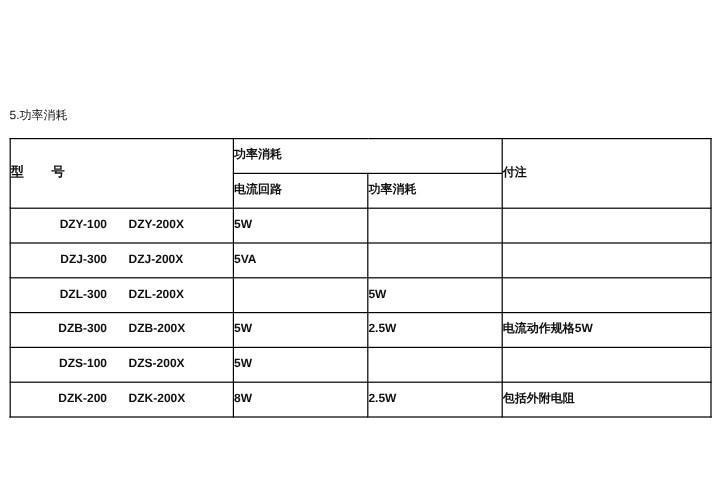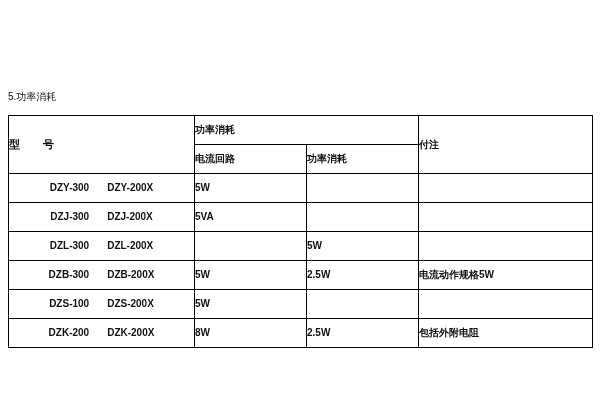--- a/index.html
+++ b/index.html
@@ -101,21 +101,21 @@
           <td rowspan="2">付注</td>
         </tr>
         <tr class="sub-row">
           <td>电流回路</td>
           <td>功率消耗</td>
         </tr>
 
         <tr class="data-row">
           <td>
             <div class="model-cell">
-              <span>DZY-300</span>
+              <span>DZY-100</span>
               <span>DZY-200X</span>
             </div>
           </td>
           <td>5W</td>
           <td></td>
           <td></td>
         </tr>
 
         <tr class="data-row">
           <td>

